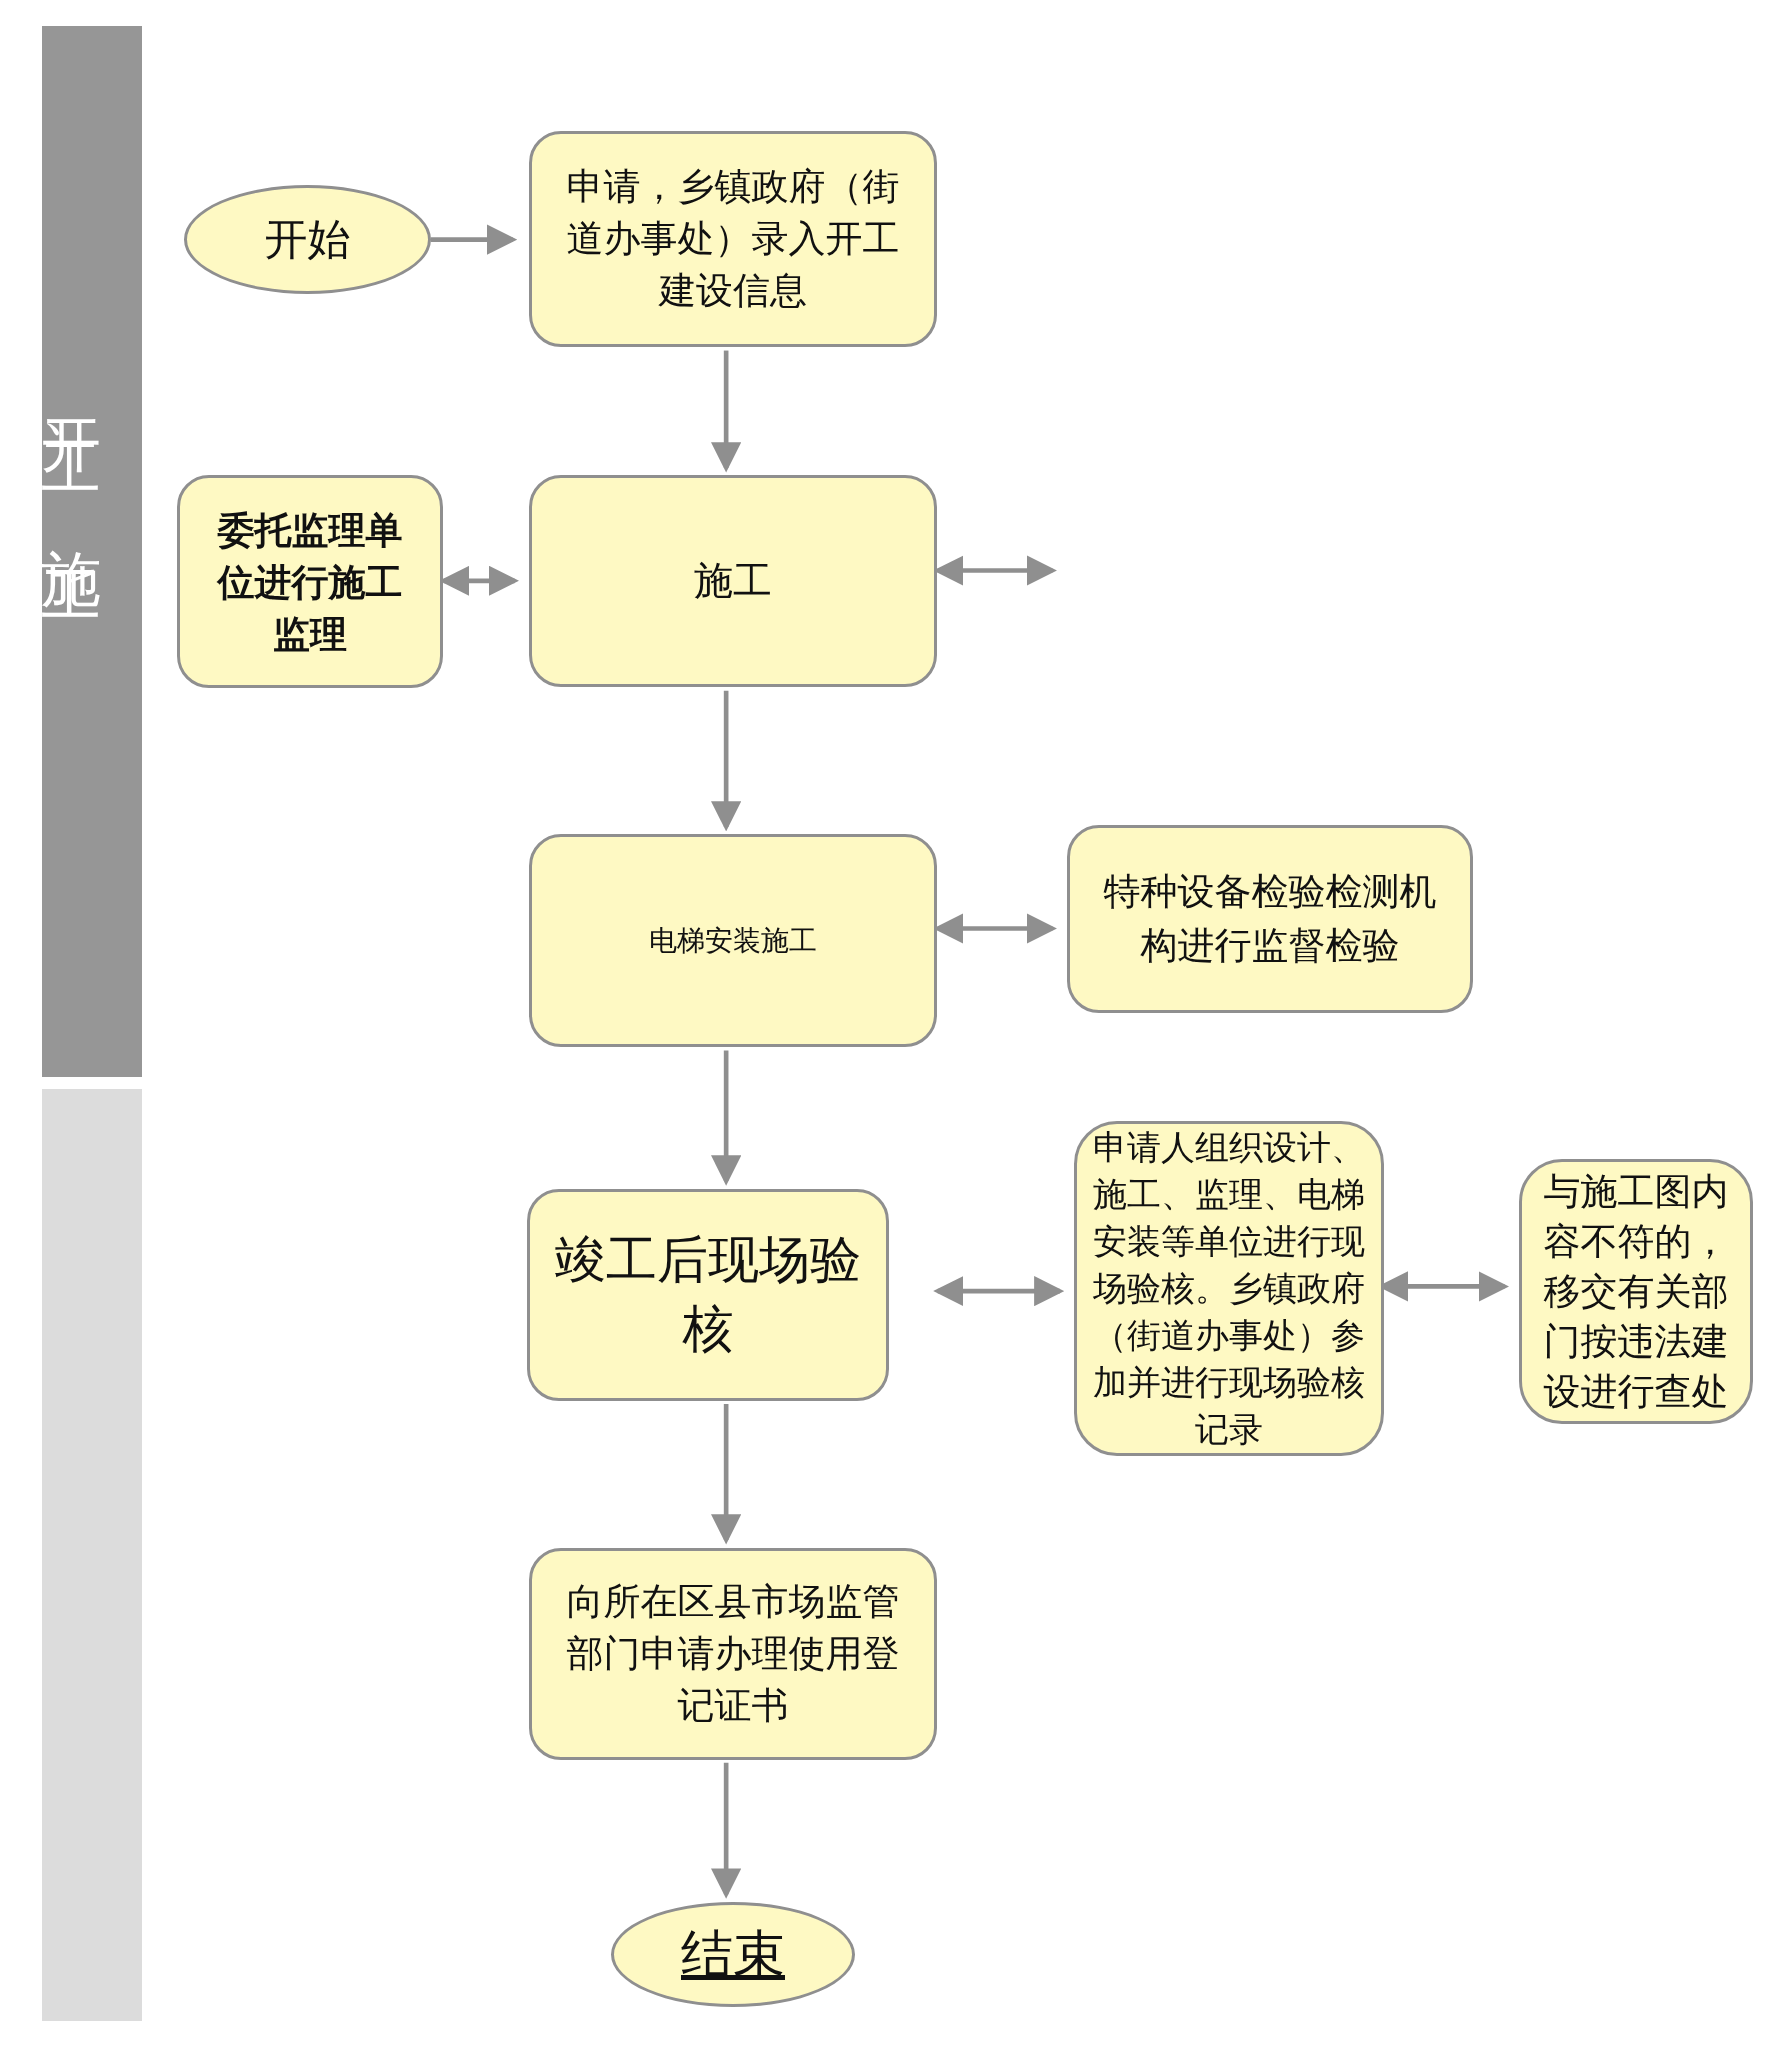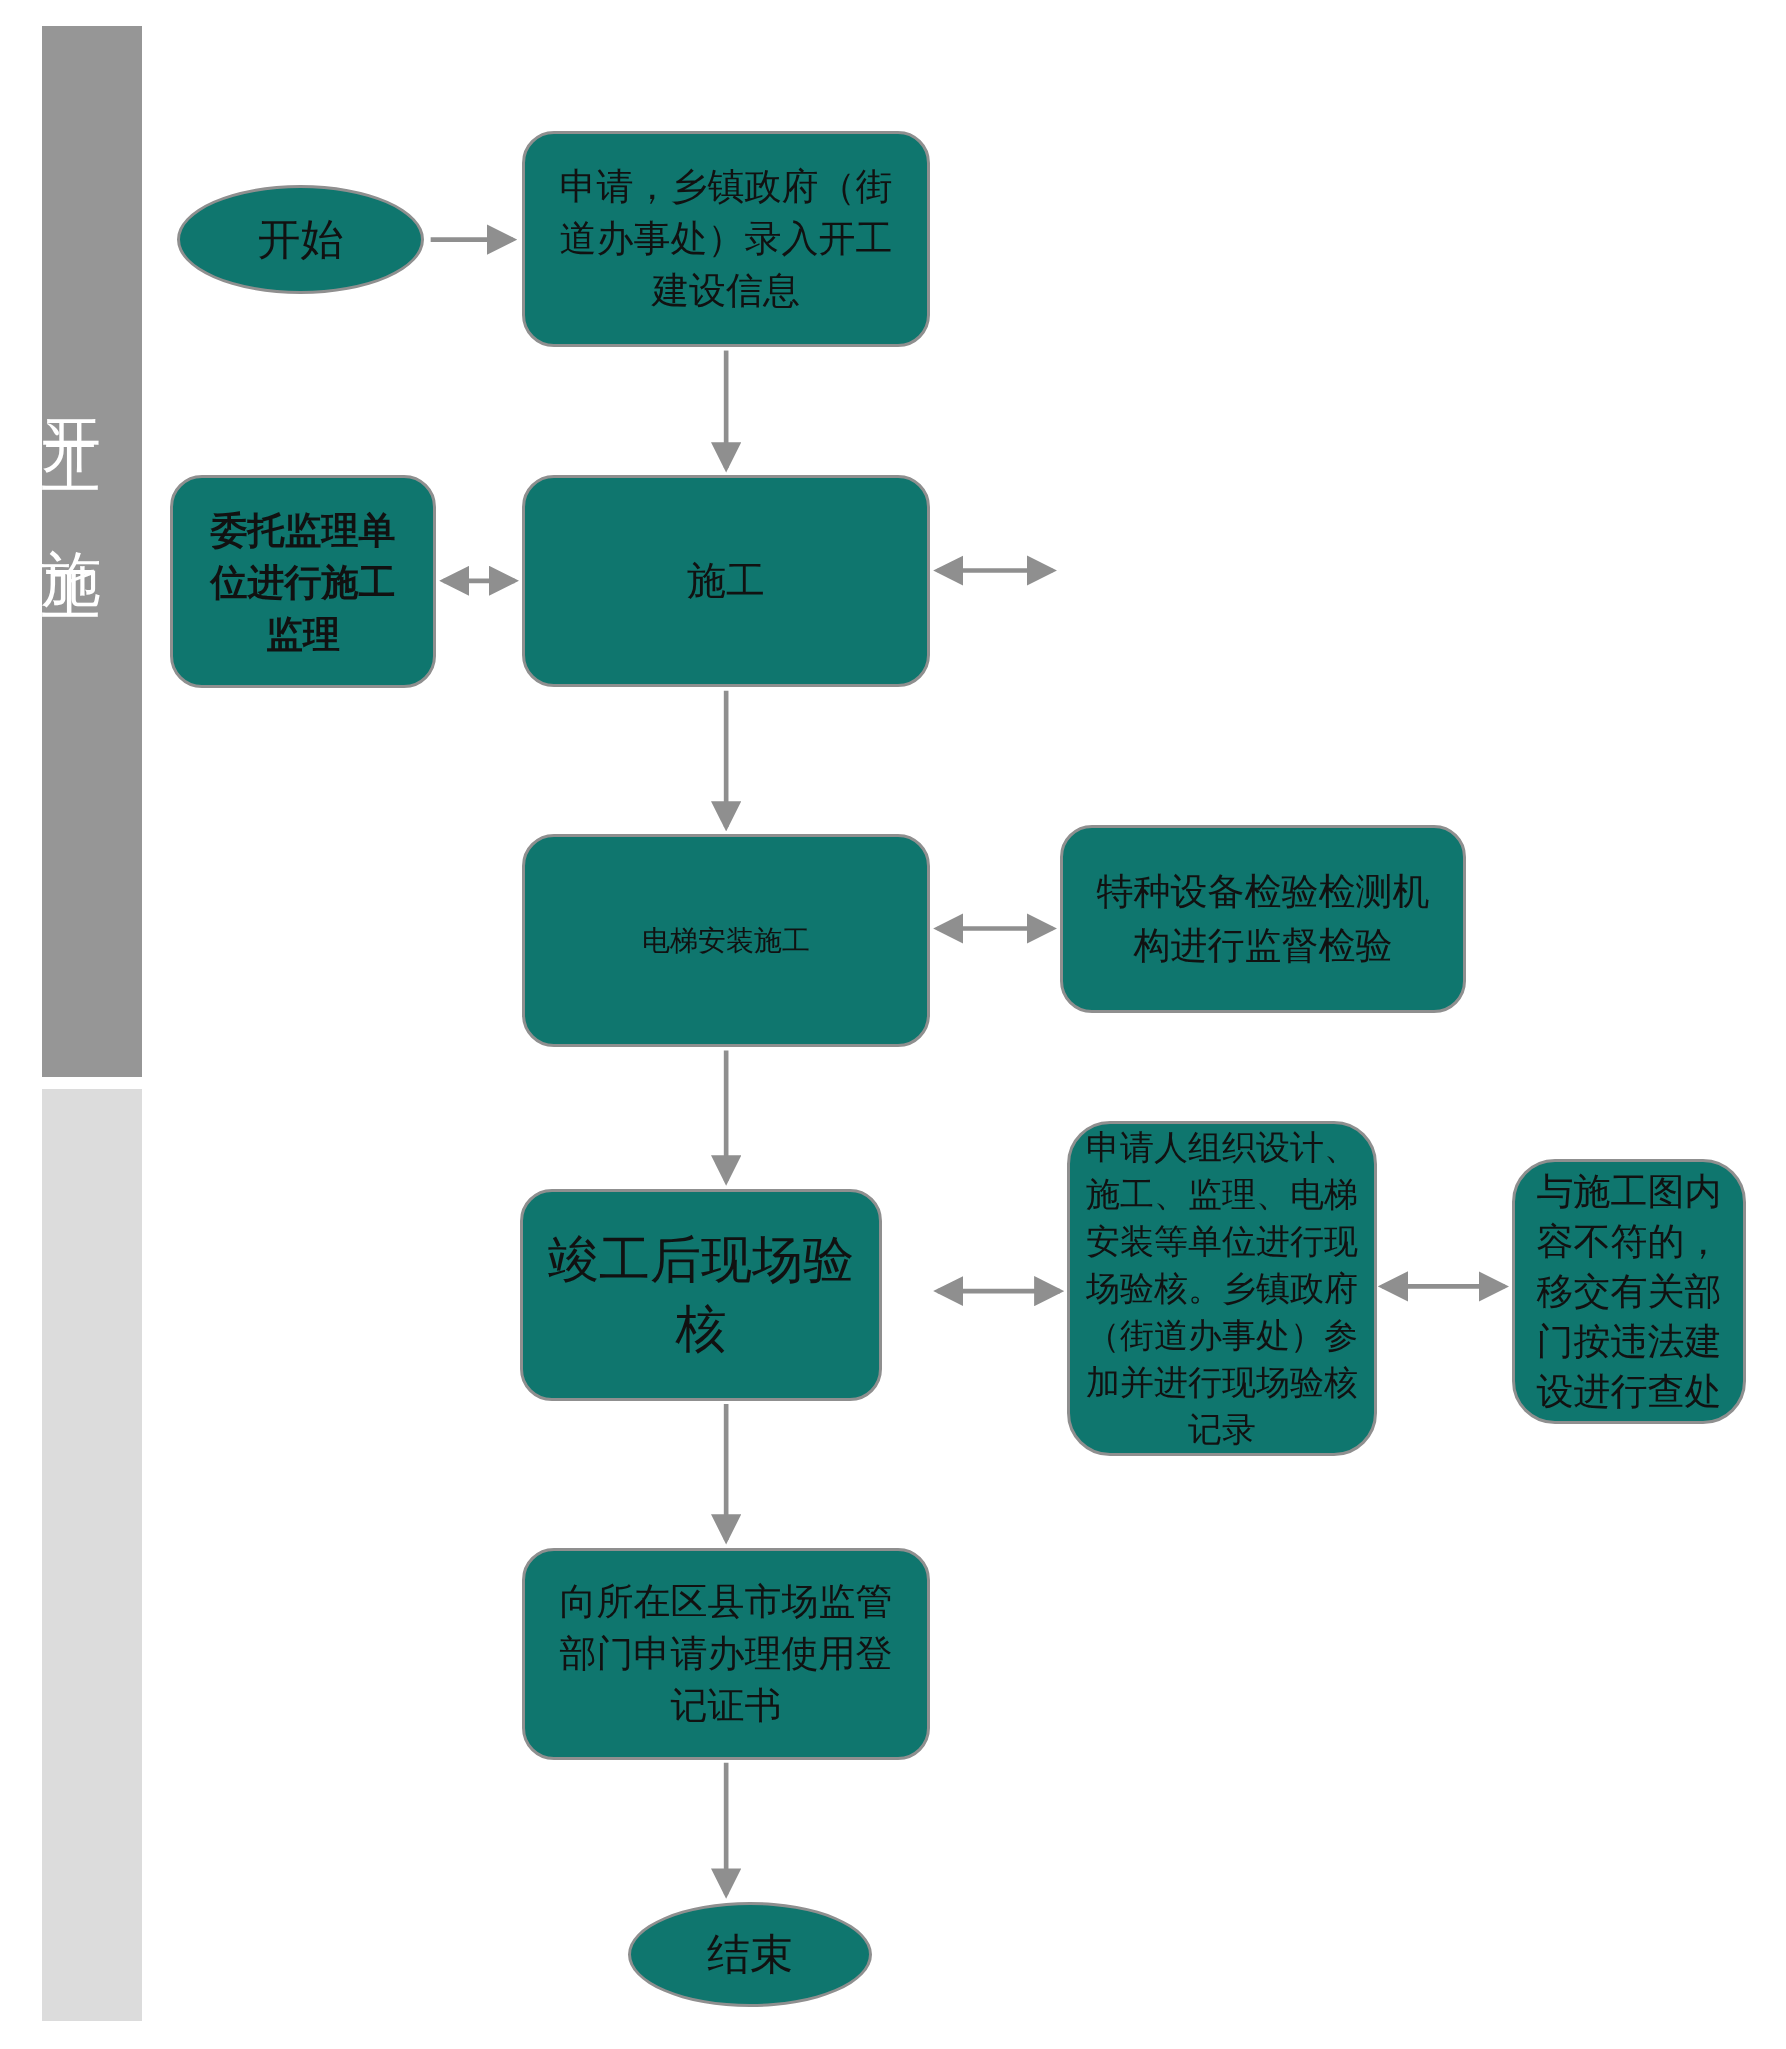--- a/index.html
+++ b/index.html
@@ -22,31 +22,32 @@
     line-height:1;
   }
   #band-dark .band-label{
     top:347px;font-size:60px;letter-spacing:22.4px;
     color:var(--band-dark-text,#fff);
   }
   
   .node{
     position:absolute;box-sizing:border-box;
     border:3.7px solid var(--line,#8f8f8f);
-    background:#0f766e;color:var(--text,#111);
+    background:#fef9c3;color:var(--text,#111);
     display:flex;align-items:center;justify-content:center;
     text-align:center;
+    margin-left:7px;
   }
   .box{border-radius:32px;}
   .box-round{border-radius:43px;}
   .terminator{border-radius:50%;}
   .node span{display:block;}
 
   #n-start{left:177px;top:185px;width:247px;height:109px;font-size:43px;}
-  #n-end{left:628px;top:1902px;width:244px;height:105px;font-size:43px;}
+  #n-end{left:604px;top:1902px;width:244px;height:105px;font-size:52px;text-decoration:underline;}
 
   #n-apply{left:522px;top:131px;width:408px;height:216px;font-size:37px;line-height:52px;padding:0 28px;}
   #n-construction{left:522px;top:475px;width:408px;height:212px;font-size:39px;}
   #n-supervision{left:170px;top:475px;width:266px;height:213px;font-size:37px;line-height:52px;padding:0 23px;font-weight:bold;}
   #n-inspection{left:1060px;top:464px;width:406px;height:213px;font-size:37px;line-height:54px;padding:0 22.4px;}
   #n-elevator{left:522px;top:834px;width:408px;height:213px;font-size:28px;}
   #n-special{left:1060px;top:825px;width:406px;height:188px;font-size:37px;line-height:54px;padding:0 22.4px;}
   #n-site-verif{left:520px;top:1189px;width:362px;height:212px;font-size:51px;}
   #n-verif-org{left:1067px;top:1121px;width:310px;height:335px;font-size:34px;line-height:47px;padding:0 13px;}
   #n-violation{left:1512px;top:1159px;width:234px;height:265px;font-size:37px;line-height:50px;padding:0 17px;}

